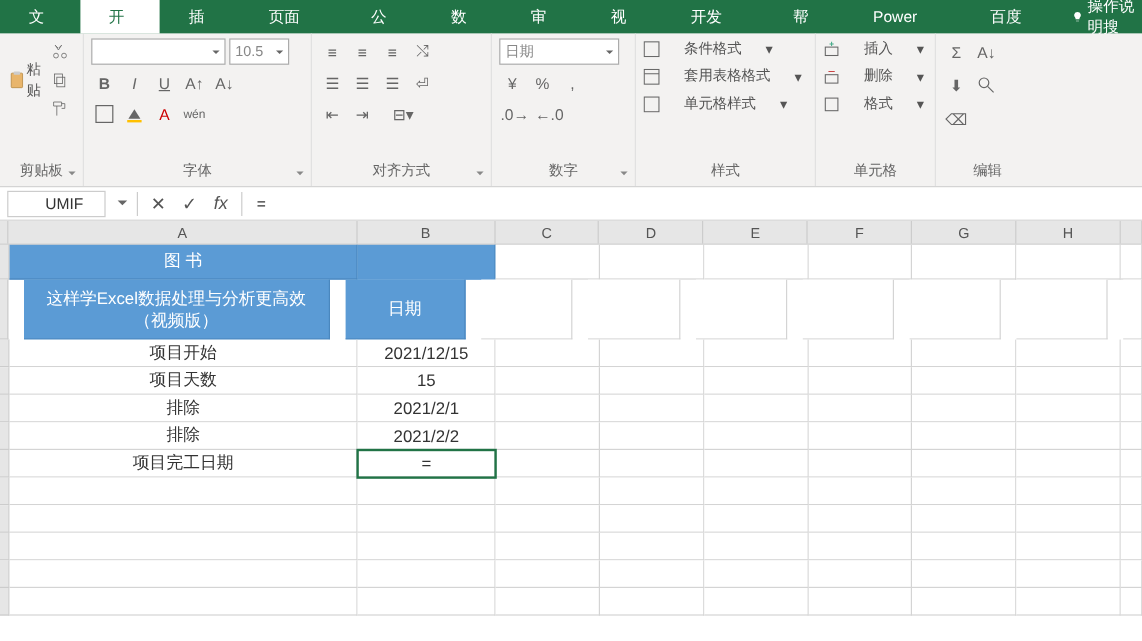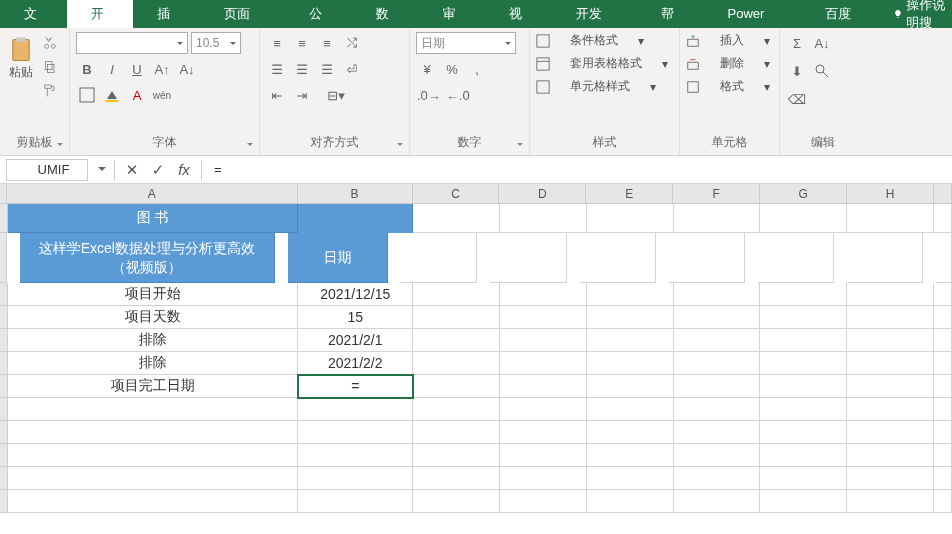--- a/index.html
+++ b/index.html
@@ -14,21 +14,21 @@
 .ribbon { background: #f3f2f1; border-bottom: 1px solid #d4d4d4; height: 128px; display: flex; position: relative; }
 .ribbon .group { border-right: 1px solid #e1e1e1; padding: 4px 6px 2px 6px; display: flex; flex-direction: column; justify-content: space-between; }
 .ribbon .group .tools { flex: 1; display: flex; flex-direction: column; gap: 4px; }
 .ribbon .group .row { display: flex; align-items: center; gap: 3px; }
 .ribbon .group .label { text-align: center; font-size: 12px; color: #666; padding: 2px 0; position: relative; }
 .ribbon .group .label .dd::after { content: ""; border: 3px solid transparent; border-top-color: #888; position: absolute; right: 0; top: 50%; }
 .btn { min-width: 22px; height: 22px; display: inline-flex; align-items: center; justify-content: center; font-size: 13px; color: #666; border: 1px solid transparent; cursor: pointer; }
 .dropdown { min-width: 80px; height: 22px; border: 1px solid #ababab; background: #fff; font-size: 12px; padding: 0 16px 0 4px; position: relative; color: #888; display: flex; align-items: center; }
 .dropdown::after { content: ""; border: 3px solid transparent; border-top-color: #666; position: absolute; right: 4px; top: 9px; }
 .dropdown.narrow { min-width: 50px; }
-.big-btn { width: 30px; height: 62px; display: flex; flex-direction: column; align-items: center; cursor: pointer; font-size: 11px; color: #555; }
+.big-btn { width: 30px; height: 62px; display: flex; flex-direction: row; align-items: center; cursor: pointer; font-size: 11px; color: #555; }
 .ctrl-line { display: flex; align-items: center; gap: 20px; font-size: 12px; color: #555; }
 .ctrl-line svg { width: 14px; height: 14px; fill: #666; }
 
 .namebox-row { height: 28px; border-bottom: 1px solid #d4d4d4; display: flex; align-items: center; background: #fff; }
 .namebox { width: 82px; height: 22px; border: 1px solid #ccc; margin: 0 6px; font-size: 13px; text-align: center; line-height: 20px; color: #333; padding-left: 13px; }
 .nb-dd { width: 16px; display: flex; justify-content: center; }
 .nb-dd::after { content: ""; border: 4px solid transparent; border-top-color: #666; margin-top: 3px; }
 .fx-box { display: flex; align-items: center; height: 28px; }
 .fx-btn { width: 26px; height: 26px; display: inline-flex; align-items: center; justify-content: center; color: #555; font-size: 15px; cursor: pointer; }
 .fx-btn.fx { font-style: italic; }

